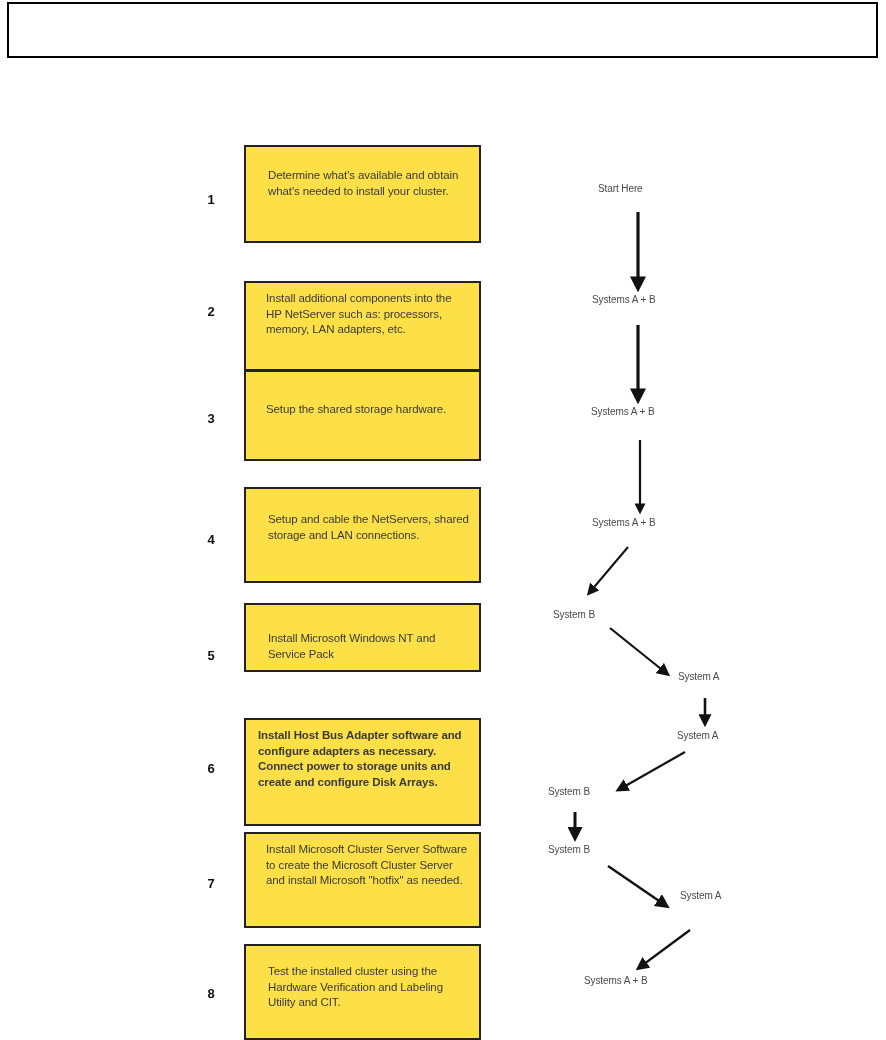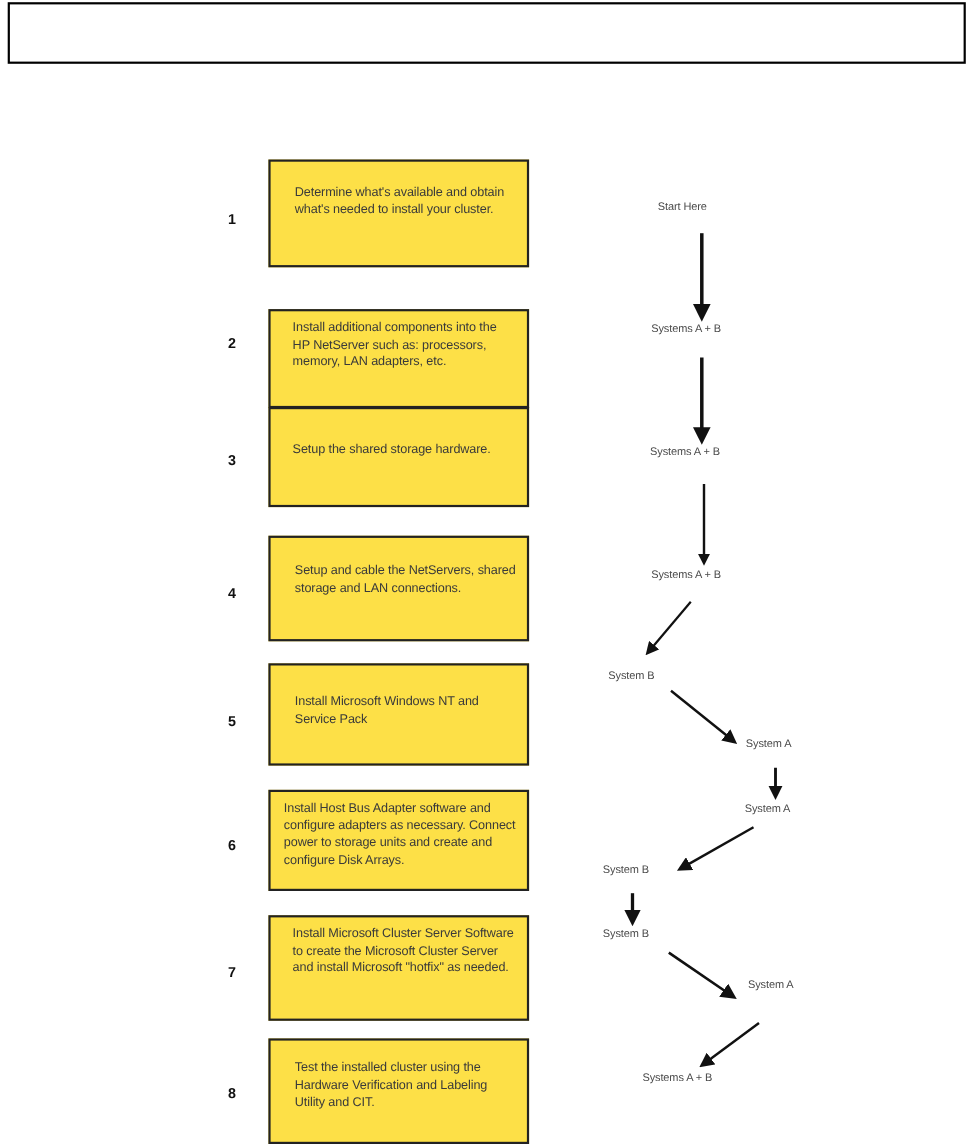--- a/index.html
+++ b/index.html
@@ -140,28 +140,28 @@
 
   <div class="step-row" style="top:487px;">
     <div class="step-number" style="top:45px;">4</div>
     <div class="step-box" style="top:0px;height:96px;">
       <div class="step-text" style="top:23px;">Setup and cable the NetServers, shared storage and LAN connections.</div>
     </div>
   </div>
 
   <div class="step-row" style="top:603px;">
     <div class="step-number" style="top:45px;">5</div>
-    <div class="step-box" style="top:0px;height:93px;">
+    <div class="step-box" style="top:0px;height:69px;">
       <div class="step-text" style="top:26px;padding-left:22px;">Install Microsoft Windows NT and Service Pack</div>
     </div>
   </div>
 
   <div class="step-row" style="top:718px;">
     <div class="step-number" style="top:43px;">6</div>
-    <div class="step-box" style="top:0px;height:92px;left:244px;width:237px;">
+    <div class="step-box" style="top:0px;height:108px;left:244px;width:237px;font-weight:bold;">
       <div class="step-text indent-narrow" style="top:8px;">Install Host Bus Adapter software and configure adapters as necessary. Connect power to storage units and create and configure Disk Arrays.</div>
     </div>
   </div>
 
   <div class="step-row" style="top:832px;">
     <div class="step-number" style="top:44px;">7</div>
     <div class="step-box" style="top:0px;height:96px;">
       <div class="step-text" style="top:8px;padding-left:20px;">Install Microsoft Cluster Server Software to create the Microsoft Cluster Server and install Microsoft "hotfix" as needed.</div>
     </div>
   </div>

